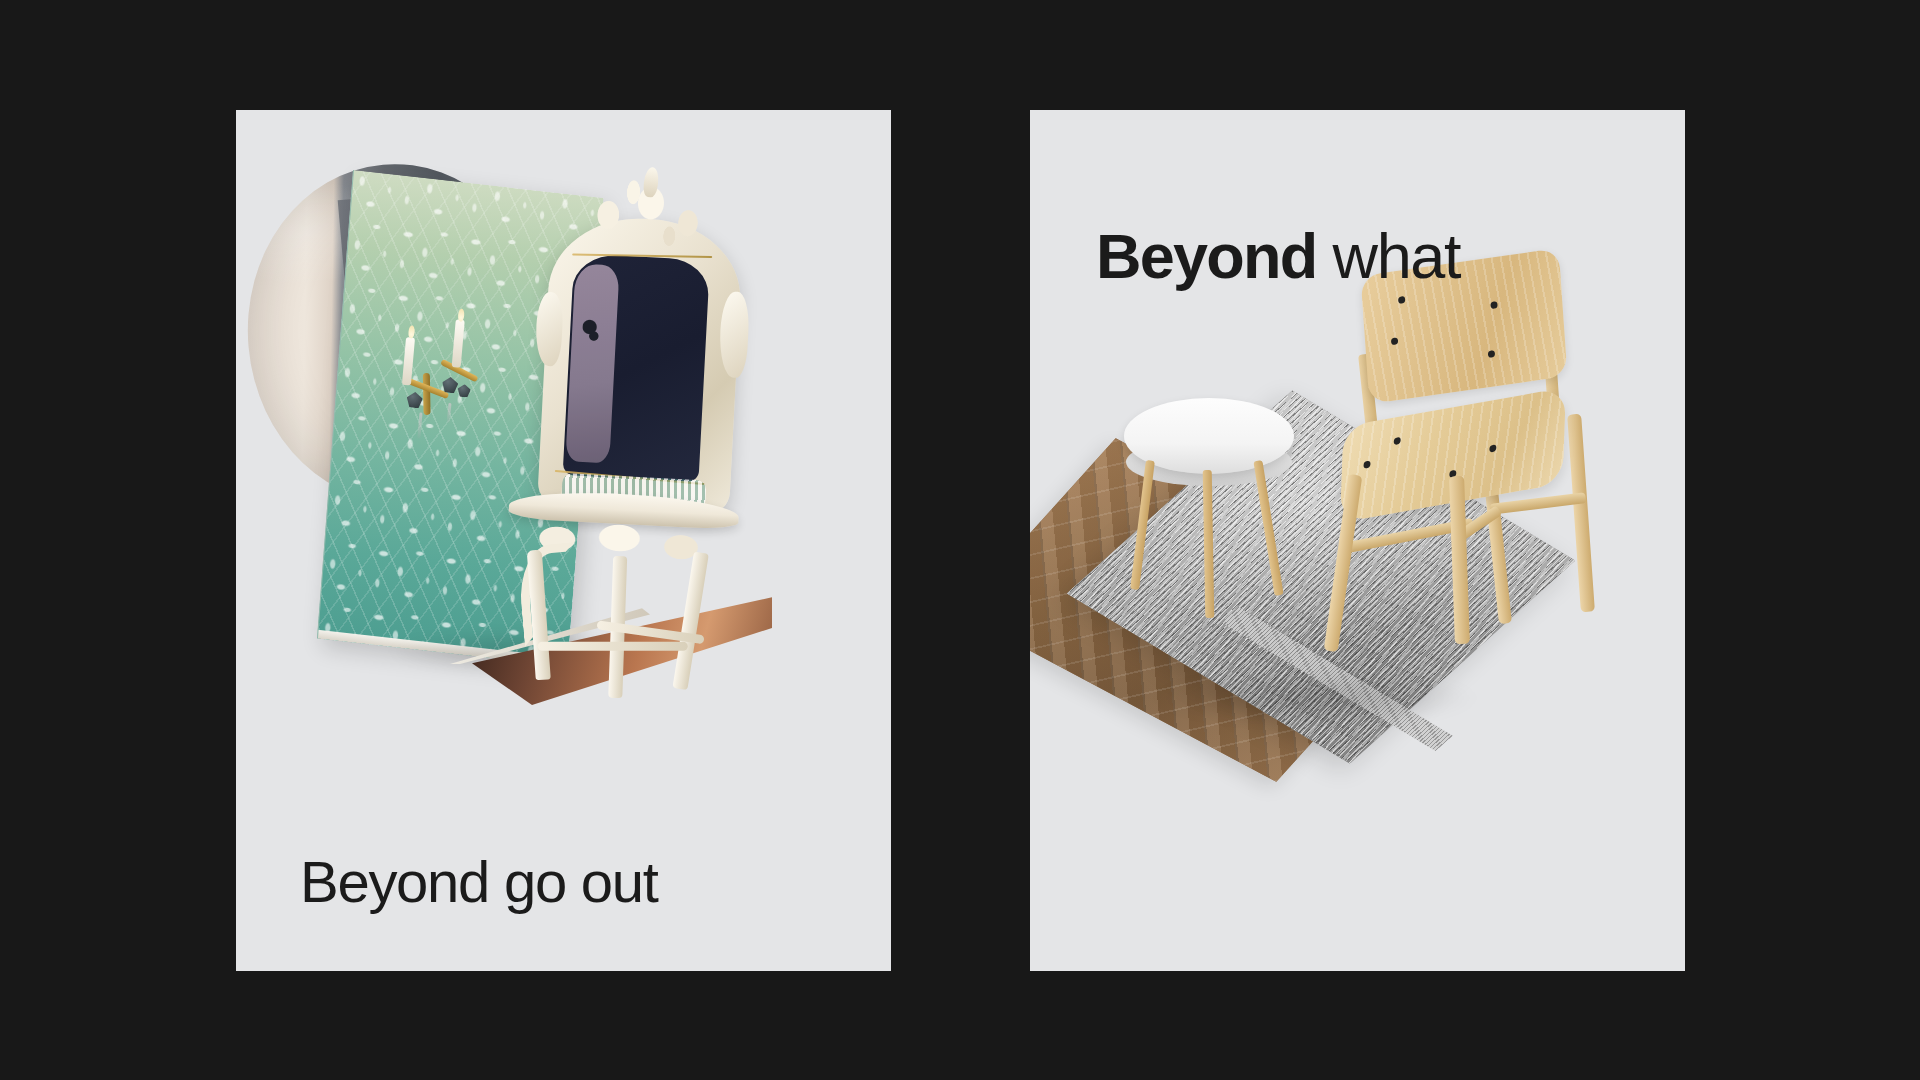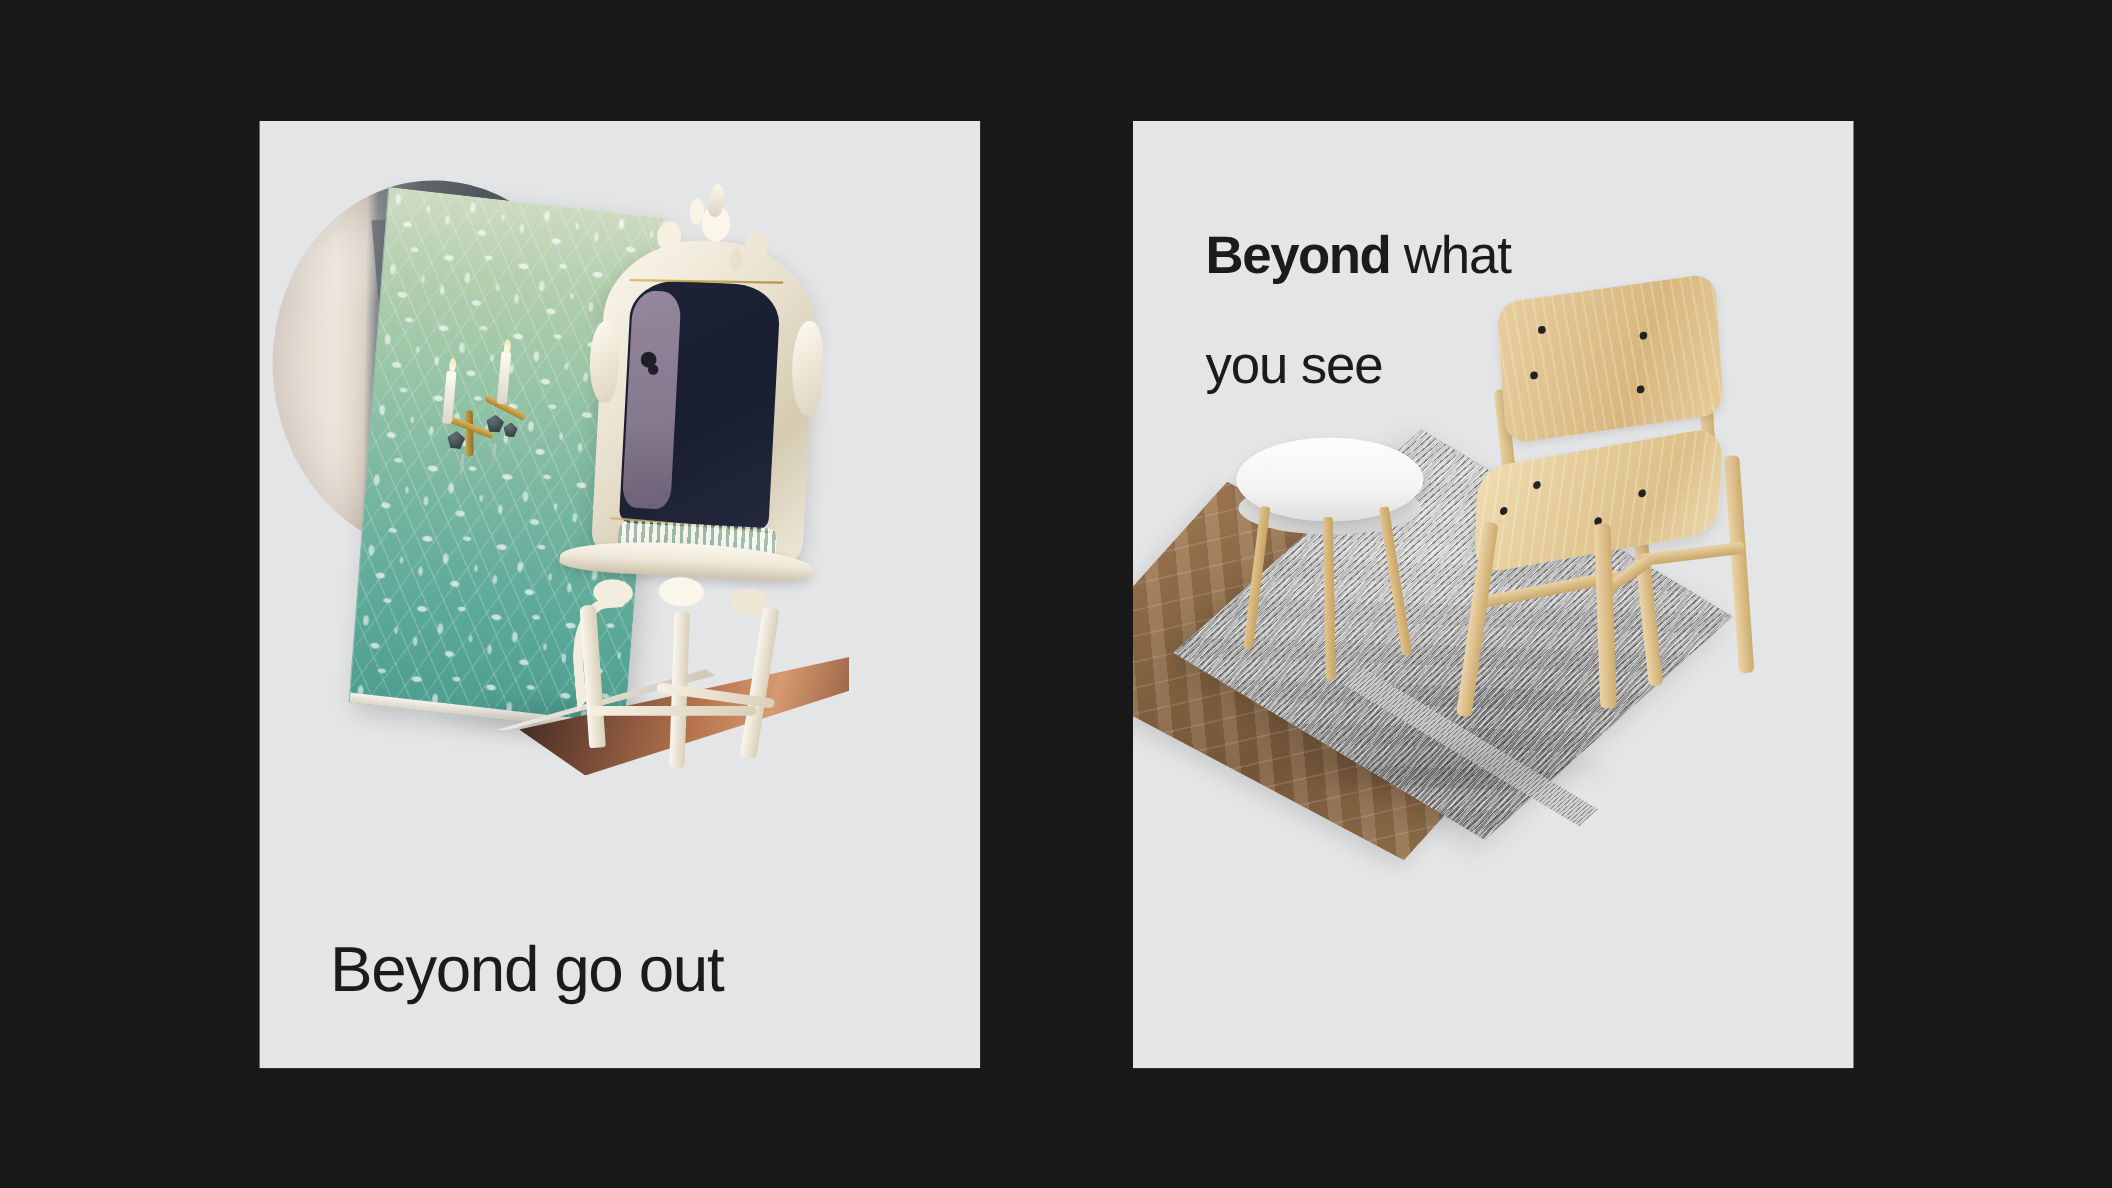--- a/index.html
+++ b/index.html
@@ -40,21 +40,21 @@
     z-index:40;
   }
   .headline b { font-weight:700; letter-spacing:-0.028em; }
 
   #headline-left {
     left:64px; top:682px;
     font-size:58px;
   }
   #headline-right {
     left:66px; top:48px;
-    font-size:48px;
+    font-size:63px;
   }
   .hl-line { display:block; }
 
   
   .art-classic {
     position:absolute; left:0; top:0;
     width:655px; height:861px;
     z-index:10;
   }
 
@@ -572,18 +572,17 @@
         <div class="rail side-l"></div>
         <div class="rail side-r"></div>
         <div class="rail cross"></div>
         <div class="cleg fl"></div>
         <div class="cleg fr"></div>
       </div>
     </div>
 
     <div class="headline" id="headline-right">
       <span class="hl-line"><b>Beyond</b><span> what</span></span>
-      <span class="hl-line">you see</span>
     </div>
 
   </div>
 
 </div>
 
 </body></html>

